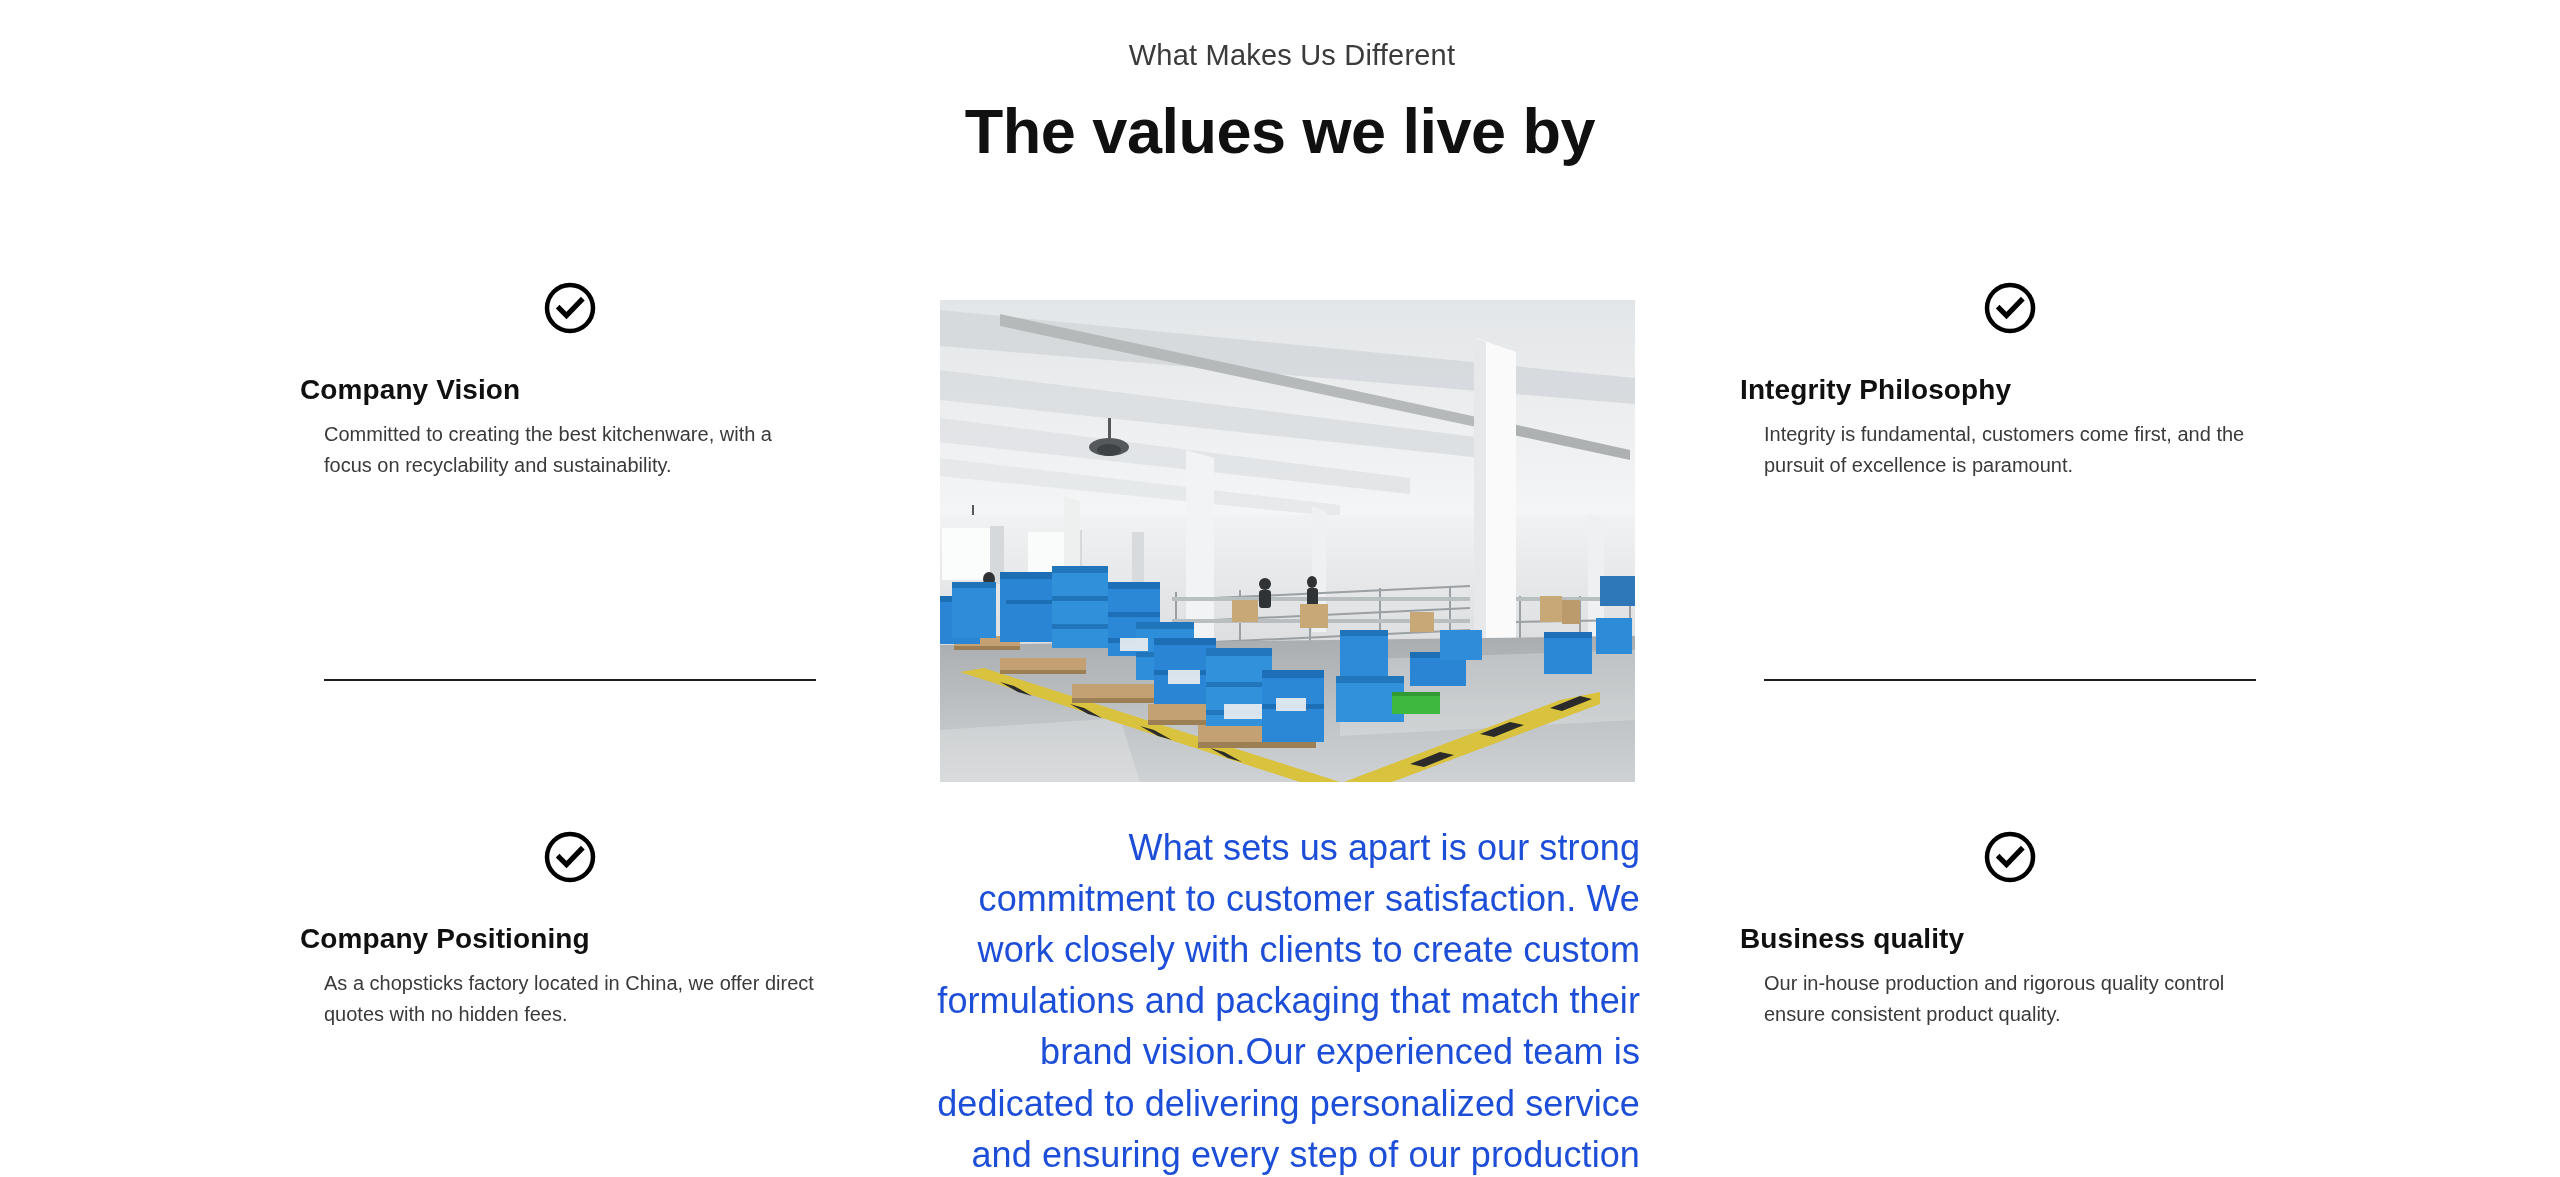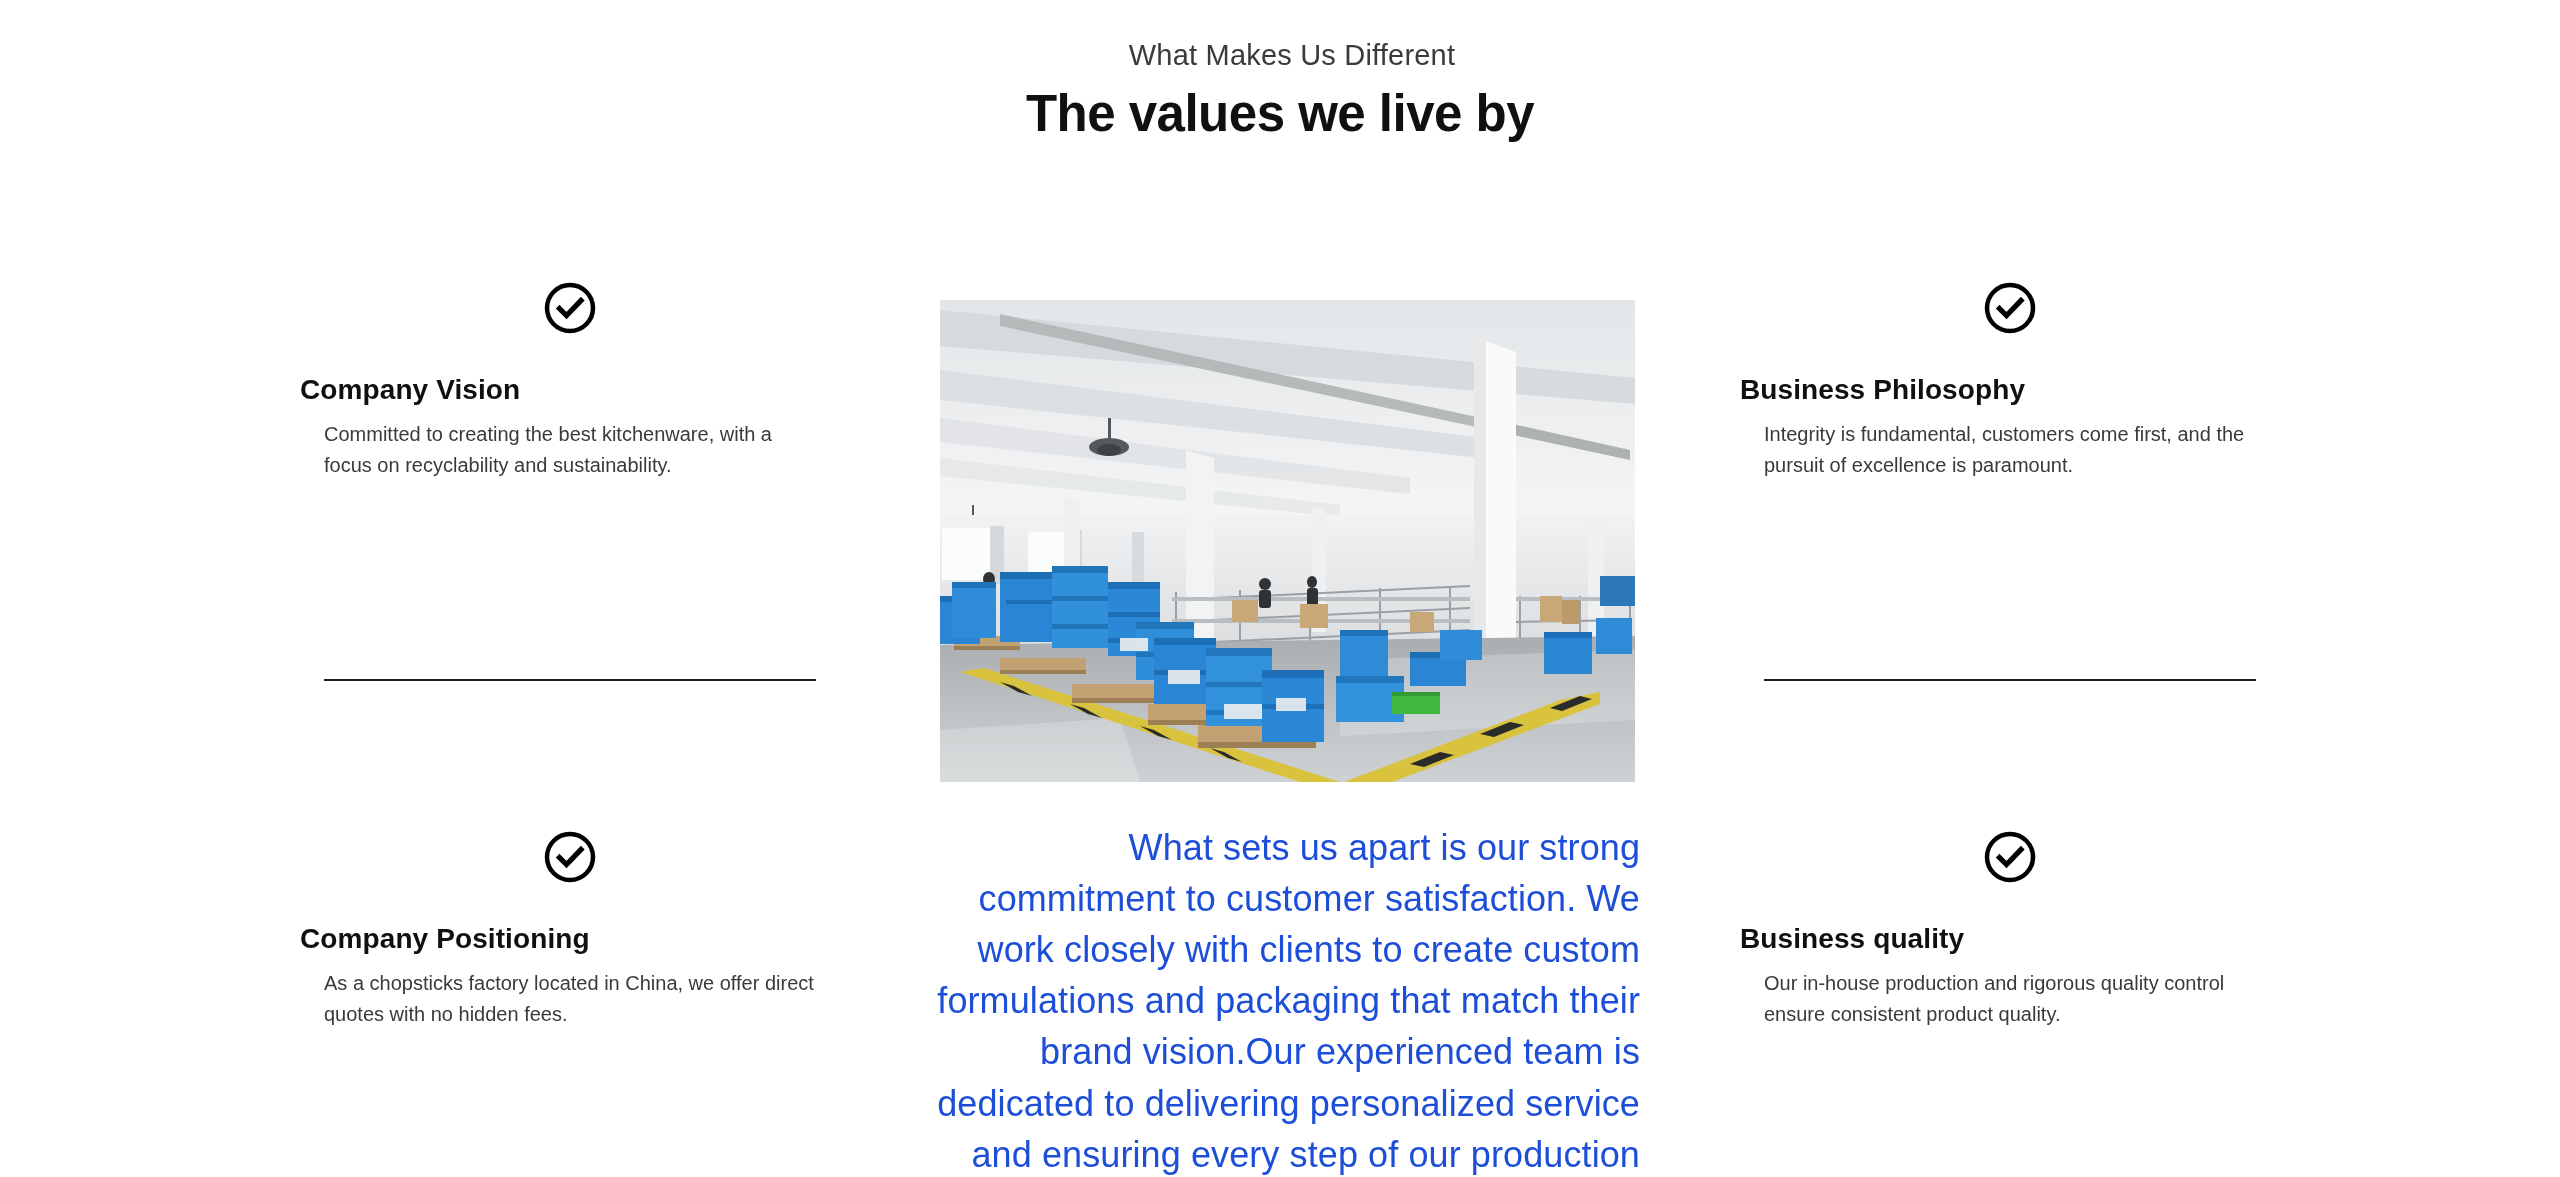--- a/index.html
+++ b/index.html
@@ -31,22 +31,22 @@
   }
   .eyebrow {
     font-size:29px;
     font-weight:400;
     color:#3b3b3b;
     letter-spacing:0.2px;
     line-height:1.2;
     padding-left:24px;
   }
   .headline {
-    margin-top:12px;
-    font-size:51px;
+    margin-top:22px;
+    font-size:63px;
     font-weight:700;
     color:#101010;
     letter-spacing:-0.5px;
     line-height:1.15;
   }
 
   
   .grid {
     position:absolute;
     top:280px;
@@ -359,21 +359,21 @@
 
     <div class="col col-right">
 
       <div class="card card-top">
         <div class="icon-wrap">
           <svg class="check-icon" width="56" height="56" viewBox="0 0 56 56" aria-hidden="true">
             <circle cx="28" cy="28" r="23" fill="none" stroke="#000000" stroke-width="4.5"></circle>
             <path d="M17.5 28.5 L24.5 35.5 L39 20.5" fill="none" stroke="#000000" stroke-width="5.2" stroke-linecap="square" stroke-linejoin="miter"></path>
           </svg>
         </div>
-        <div class="card-title">Business Philosophy</div>
+        <div class="card-title">Integrity Philosophy</div>
         <div class="card-desc">Integrity is fundamental, customers come first, and the pursuit of excellence is paramount.</div>
         <div class="divider"></div>
       </div>
 
       <div class="card card-bottom">
         <div class="icon-wrap">
           <svg class="check-icon" width="56" height="56" viewBox="0 0 56 56" aria-hidden="true">
             <circle cx="28" cy="28" r="23" fill="none" stroke="#000000" stroke-width="4.5"></circle>
             <path d="M17.5 28.5 L24.5 35.5 L39 20.5" fill="none" stroke="#000000" stroke-width="5.2" stroke-linecap="square" stroke-linejoin="miter"></path>
           </svg>

